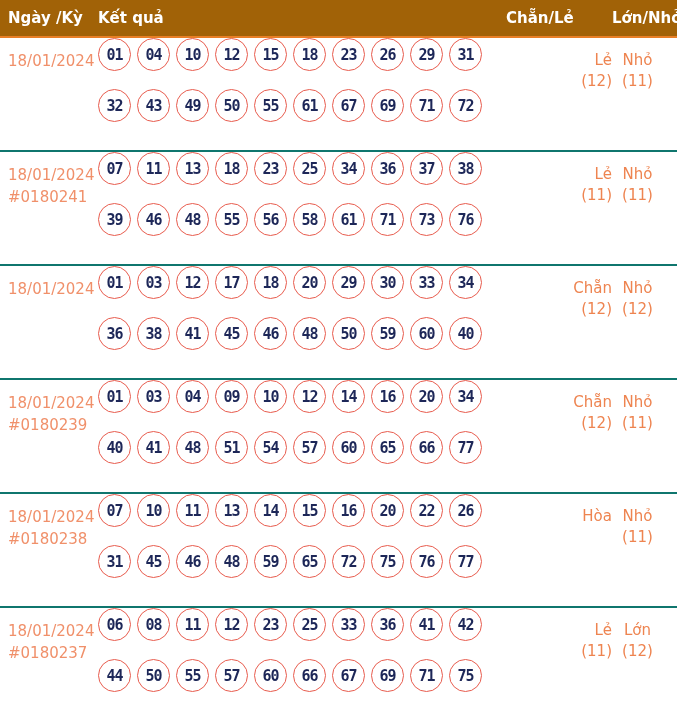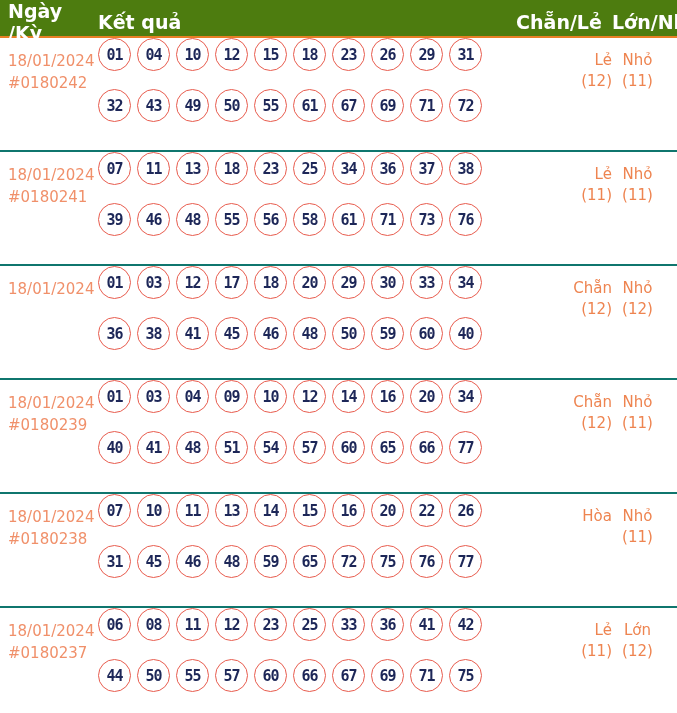--- a/index.html
+++ b/index.html
@@ -10,28 +10,28 @@
     font-family: "DejaVu Sans", "Liberation Sans", sans-serif;
   }
   .table { width: 677px; }
 
   
   .thead {
     display: grid;
     grid-template-columns: 98px 384px 130px 65px;
     align-items: center;
     height: 38px;
-    background: #4d7c0f;
+    background: #a16207;
     border-bottom: 2px solid #e87f26;
     color: #ffffff;
-    font-size: 19px;
+    font-size: 15px;
     font-weight: bold;
   }
   .th-date   { padding-left: 8px; }
-  .th-evenodd{ text-align: center; padding-left: 24px; }
+  .th-evenodd{ padding-left: 24px; }
   .th-bigsmall{ text-align: center; padding-right: 22px; }
 
   
   .row {
     display: grid;
     grid-template-columns: 98px 384px 130px 65px;
     height: 114px;
     border-bottom: 2px solid #0f766e;
   }
   .cell-date {
@@ -77,21 +77,20 @@
   <div class="thead">
     <div class="th th-date">Ngày /Kỳ</div>
     <div class="th th-result">Kết quả</div>
     <div class="th th-evenodd">Chẵn/Lẻ</div>
     <div class="th th-bigsmall">Lớn/Nhỏ</div>
   </div>
   <div id="rows">
   <div class="row">
     <div class="cell cell-date">
       <div class="date">18/01/2024</div>
-      <div class="period">#0180242</div>
     </div>
     <div class="cell cell-result">
       <div class="ball-line">
             <span class="ball">01</span>
             <span class="ball">04</span>
             <span class="ball">10</span>
             <span class="ball">12</span>
             <span class="ball">15</span>
             <span class="ball">18</span>
             <span class="ball">23</span>

